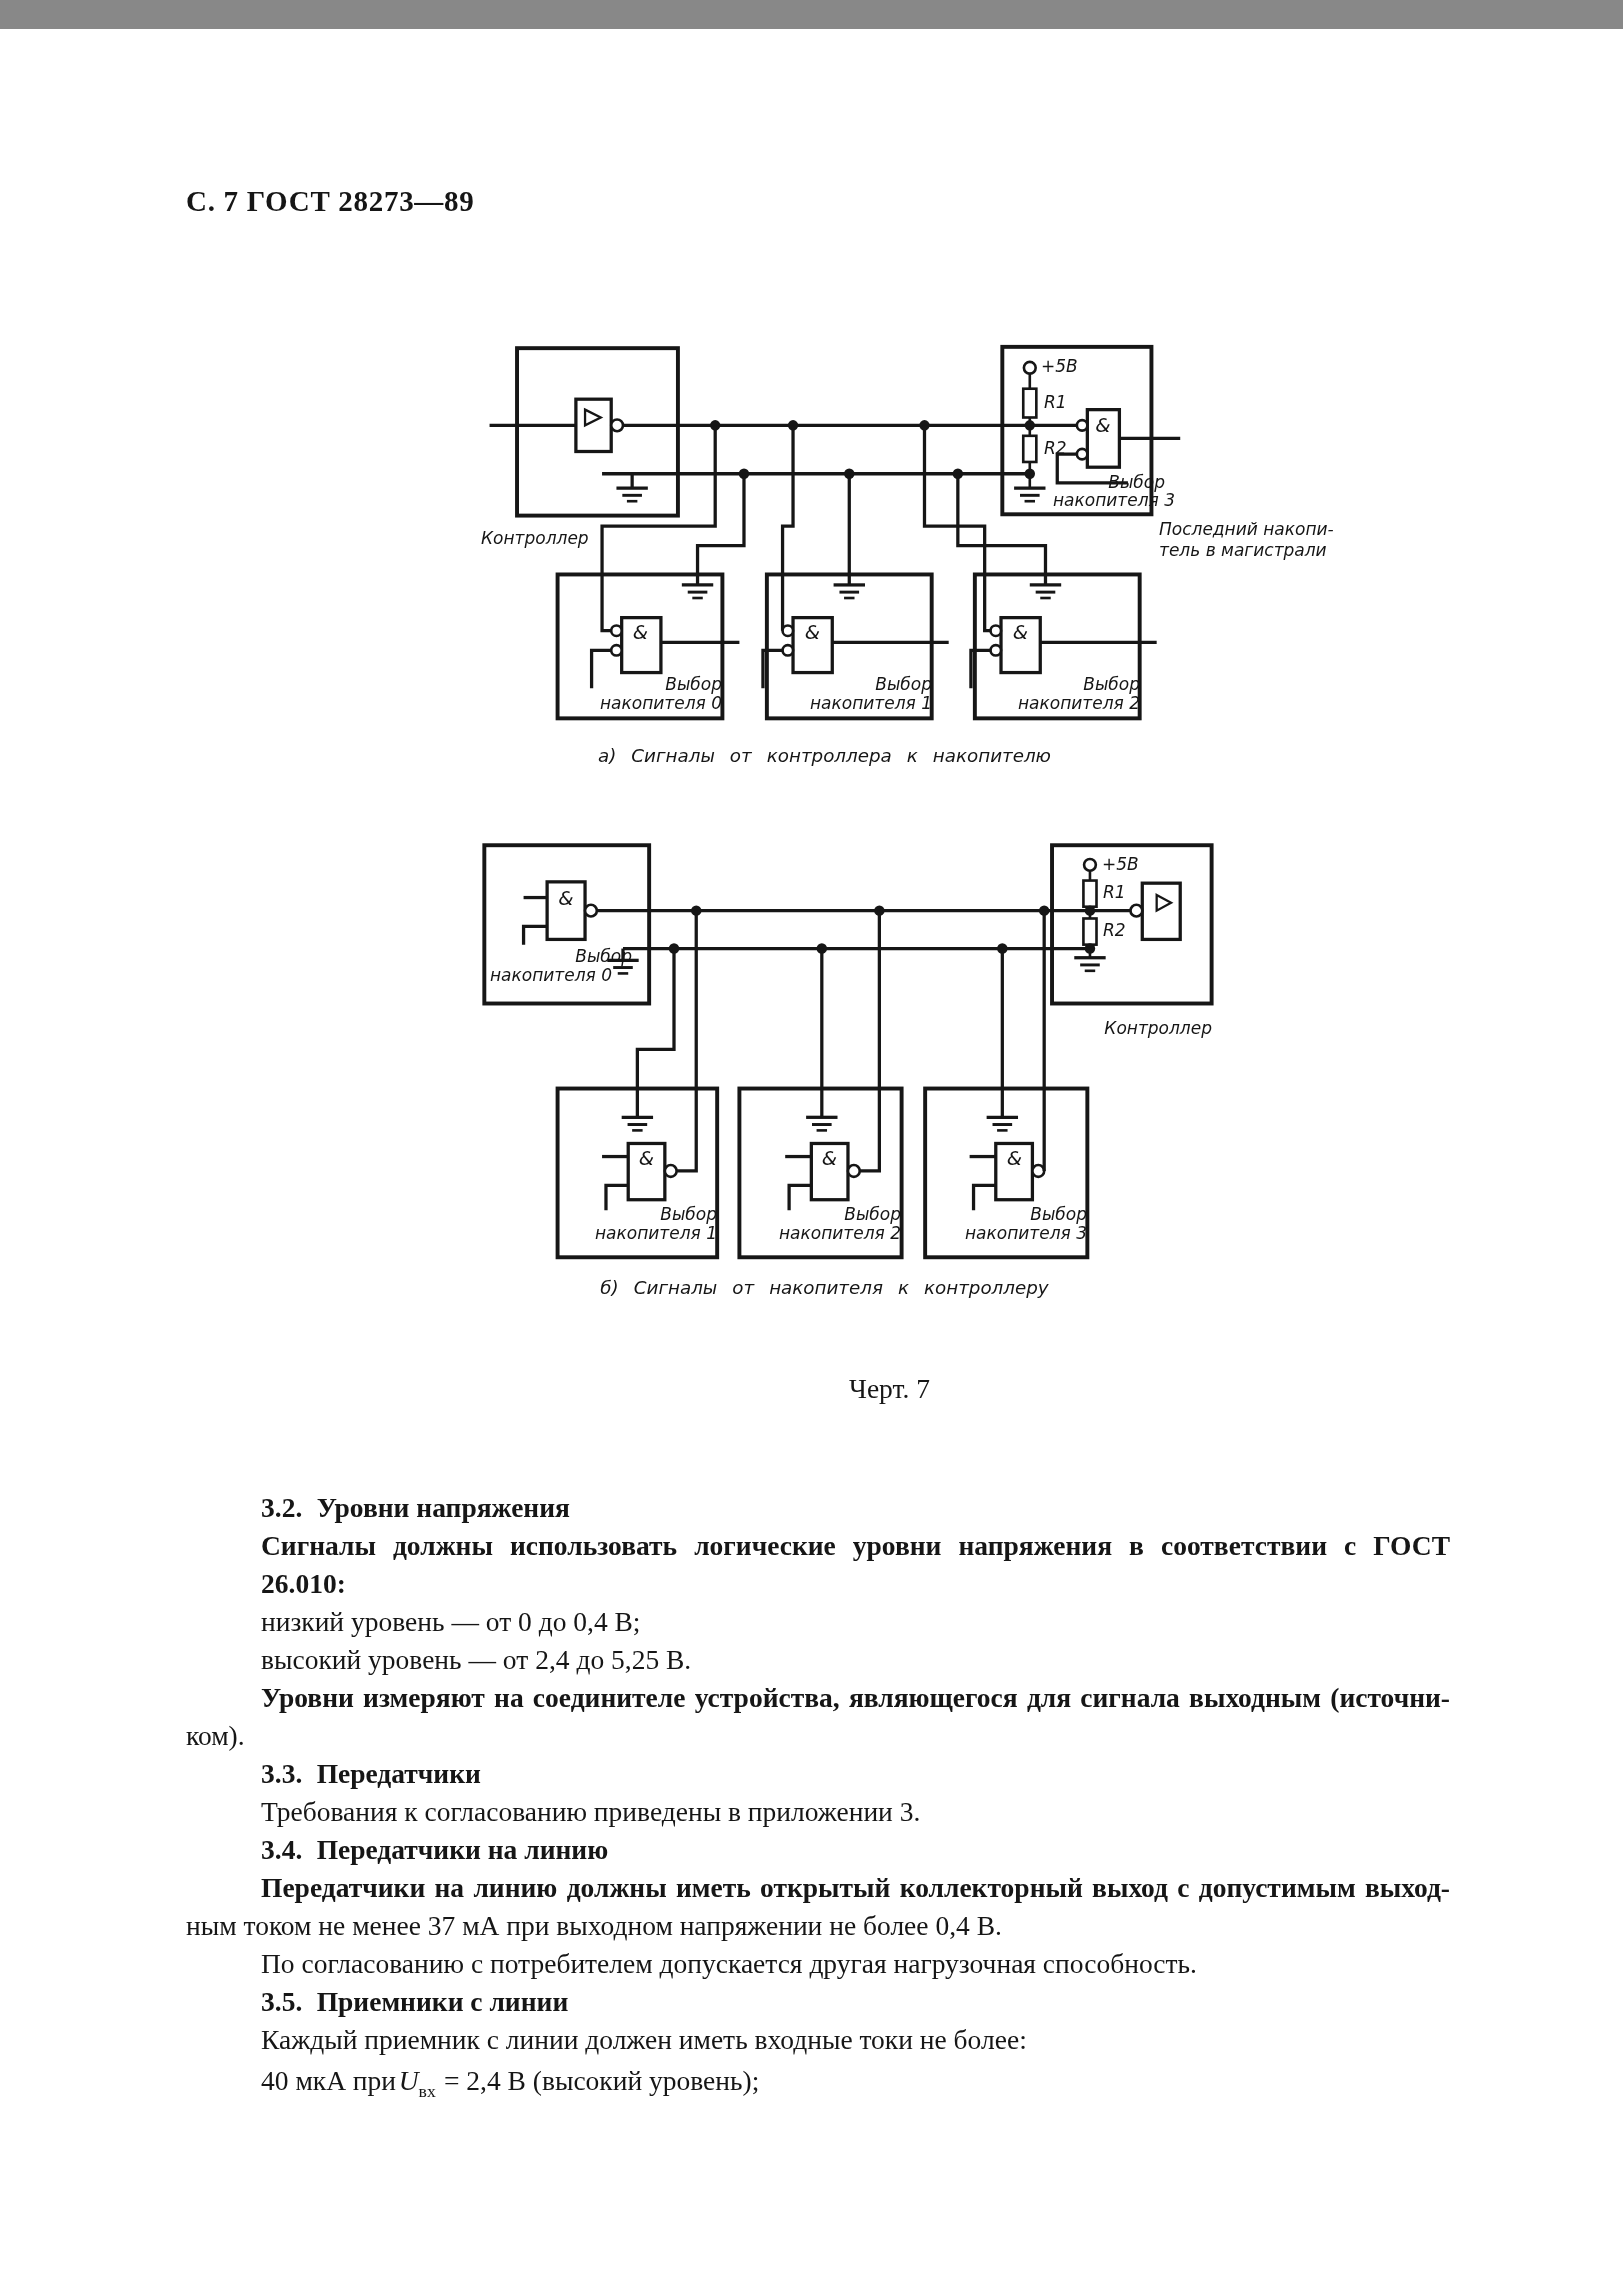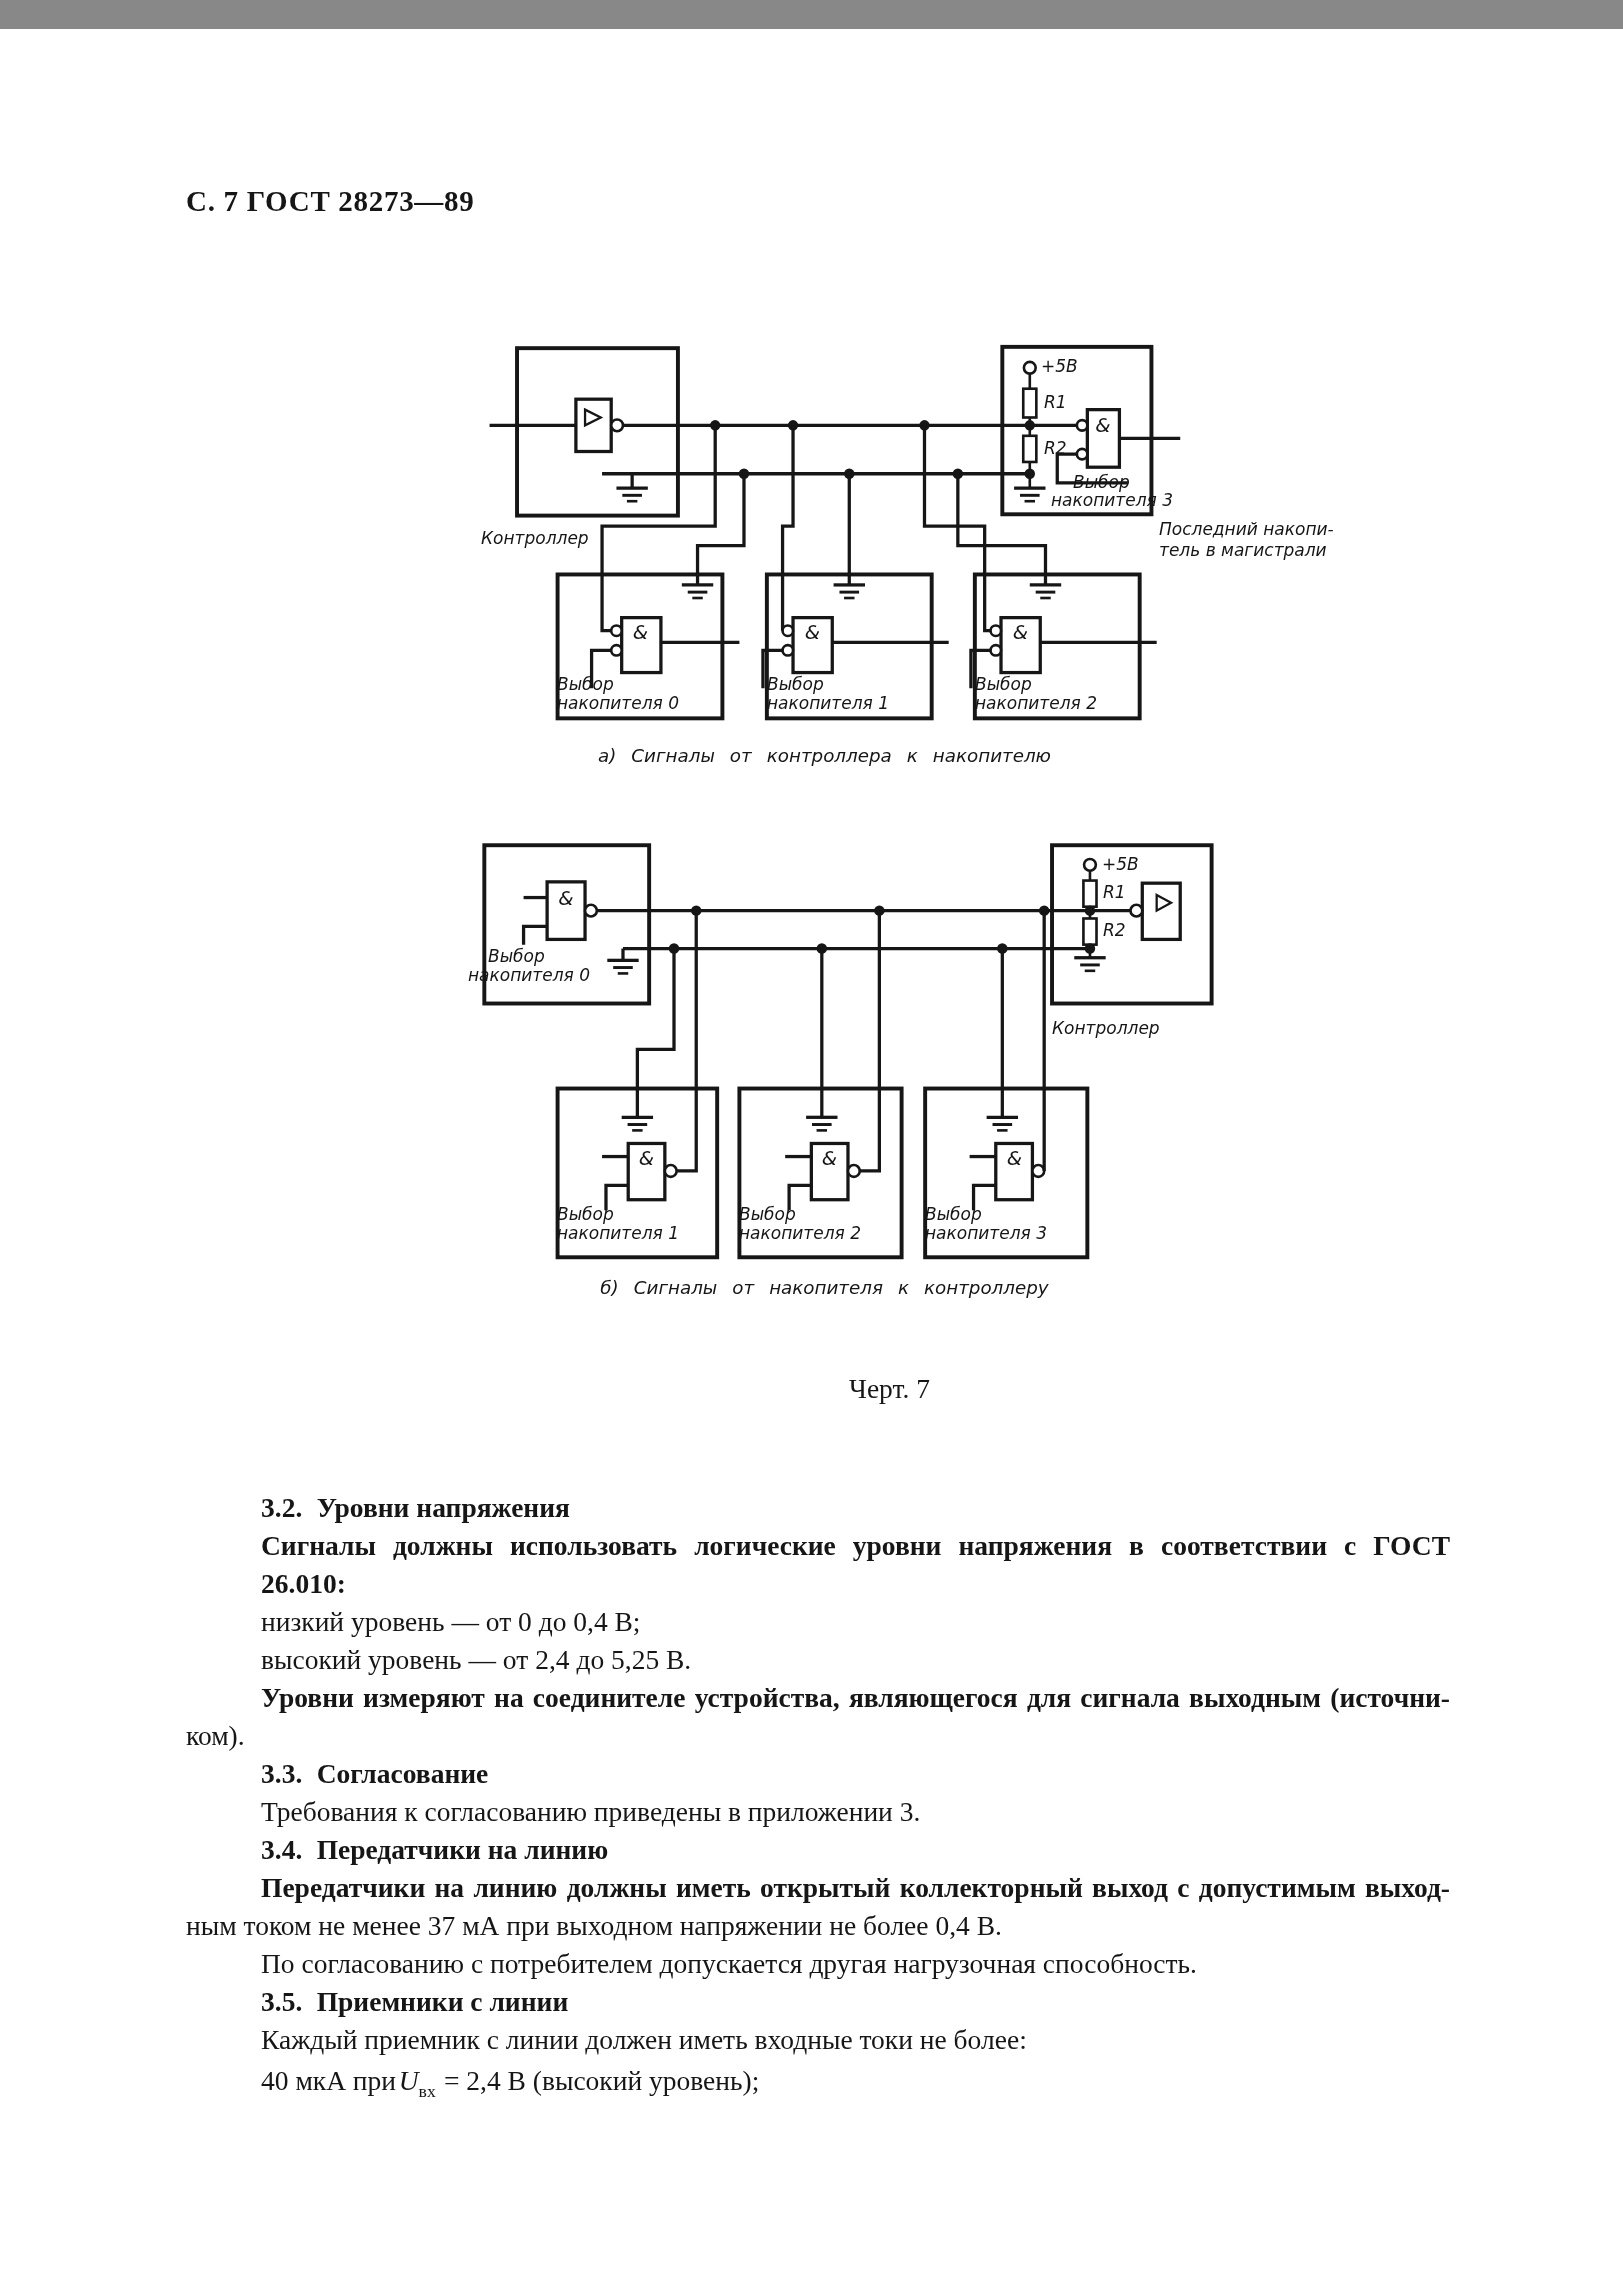--- a/index.html
+++ b/index.html
@@ -3,21 +3,21 @@
 <meta charset="utf-8">
 <style>
   html,body{margin:0;padding:0;background:#888;}
   .page{position:relative;width:1624px;height:2295px;background:#ffffff;color:#161616;
         font-family:"Liberation Serif", serif;overflow:hidden;margin-top:29px;}
   .hdr{position:absolute;left:186px;top:156px;font-size:29px;font-weight:bold;letter-spacing:0.7px;}
   .figtitle{position:absolute;left:406px;top:264px;width:785px;text-align:center;
             font:italic 22px/1.2 "DejaVu Sans", sans-serif;word-spacing:14.4px;letter-spacing:0.7px;}
   svg.diag{position:absolute;left:0;top:0;}
   .dlab{position:absolute;font:italic 17px/1.15 "DejaVu Sans", sans-serif;white-space:nowrap;}
-  .dlab.c{text-align:left;}
+  .dlab.c{text-align:right;}
   .amp{position:absolute;font:italic 19.6px/1 "DejaVu Sans", sans-serif;text-align:center;}
   .cap{position:absolute;left:419px;width:811px;text-align:center;
        font:italic 18.3px/1.2 "DejaVu Sans", sans-serif;word-spacing:9.2px;}
   .chartnum{position:absolute;left:752px;top:1344px;width:275px;text-align:center;font-size:27.5px;}
   .body{position:absolute;left:186px;top:1460px;width:1264px;font-size:27.5px;}
   .line{line-height:38px;white-space:nowrap;}
   .ind{padding-left:75px;}
   .just{white-space:normal;text-align:justify;text-align-last:justify;font-weight:bold;}
   .h{font-weight:bold;}
   .h .num{margin-right:14.4px;}
@@ -219,21 +219,21 @@
 
   <div class="chartnum">Черт. 7</div>
 
   <div class="body">
     <div class="line h ind"><span class="num">3.2.</span><span>Уровни напряжения</span></div>
     <div class="line ind just">Сигналы должны использовать логические уровни напряжения в соответствии с ГОСТ 26.010:</div>
     <div class="line ind">низкий уровень — от 0 до 0,4 В;</div>
     <div class="line ind">высокий уровень — от 2,4 до 5,25 В.</div>
     <div class="line ind just">Уровни измеряют на соединителе устройства, являющегося для сигнала выходным (источни-</div>
     <div class="line">ком).</div>
-    <div class="line h ind"><span class="num">3.3.</span><span>Согласование</span></div>
+    <div class="line h ind"><span class="num">3.3.</span><span>Передатчики</span></div>
     <div class="line ind">Требования к согласованию приведены в приложении 3.</div>
     <div class="line h ind"><span class="num">3.4.</span><span>Передатчики на линию</span></div>
     <div class="line ind just">Передатчики на линию должны иметь открытый коллекторный выход с допустимым выход-</div>
     <div class="line">ным током не менее 37 мА при выходном напряжении не более 0,4 В.</div>
     <div class="line ind">По согласованию с потребителем допускается другая нагрузочная способность.</div>
     <div class="line h ind"><span class="num">3.5.</span><span>Приемники с линии</span></div>
     <div class="line ind">Каждый приемник с линии должен иметь входные токи не более:</div>
     <div class="line ind fl"><span>40 мкА при</span><span class="uvar">U</span><span class="uvsub">вх</span><span> = 2,4 В (высокий уровень);</span></div>
   </div>
 

